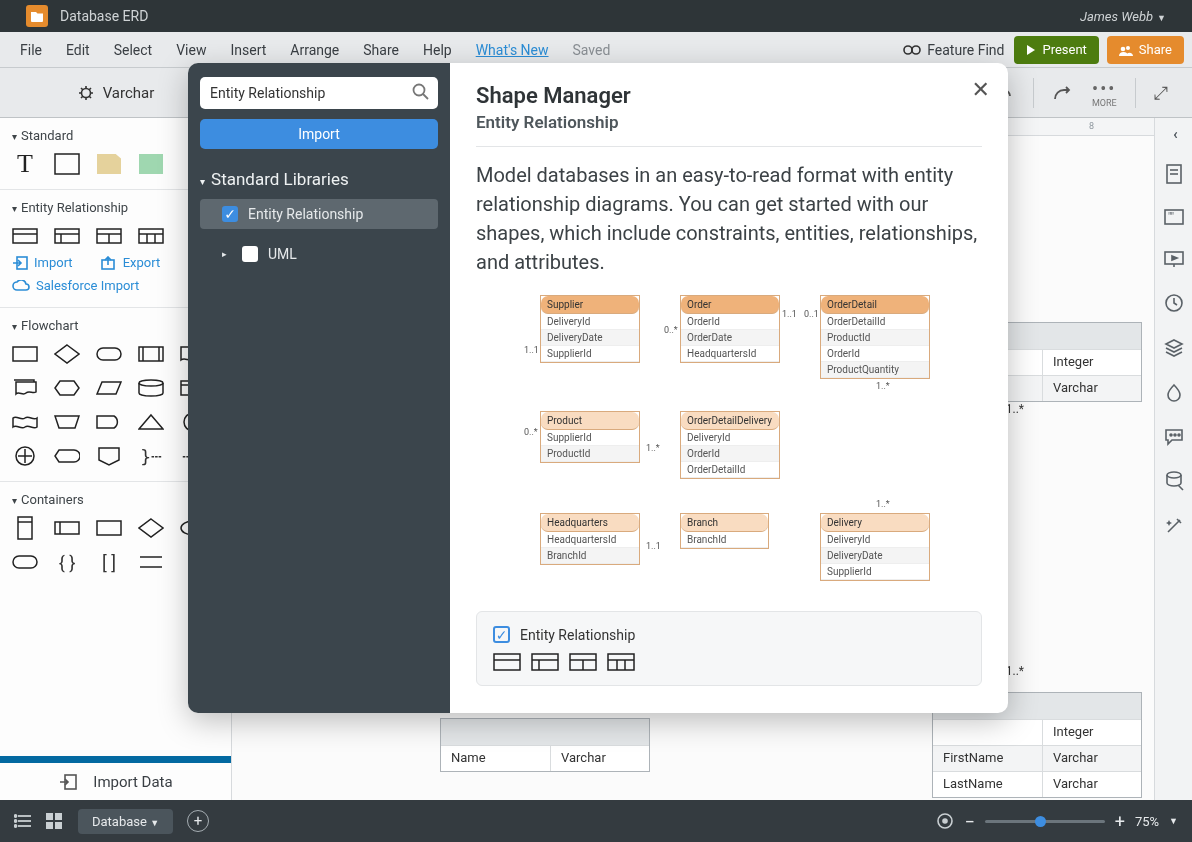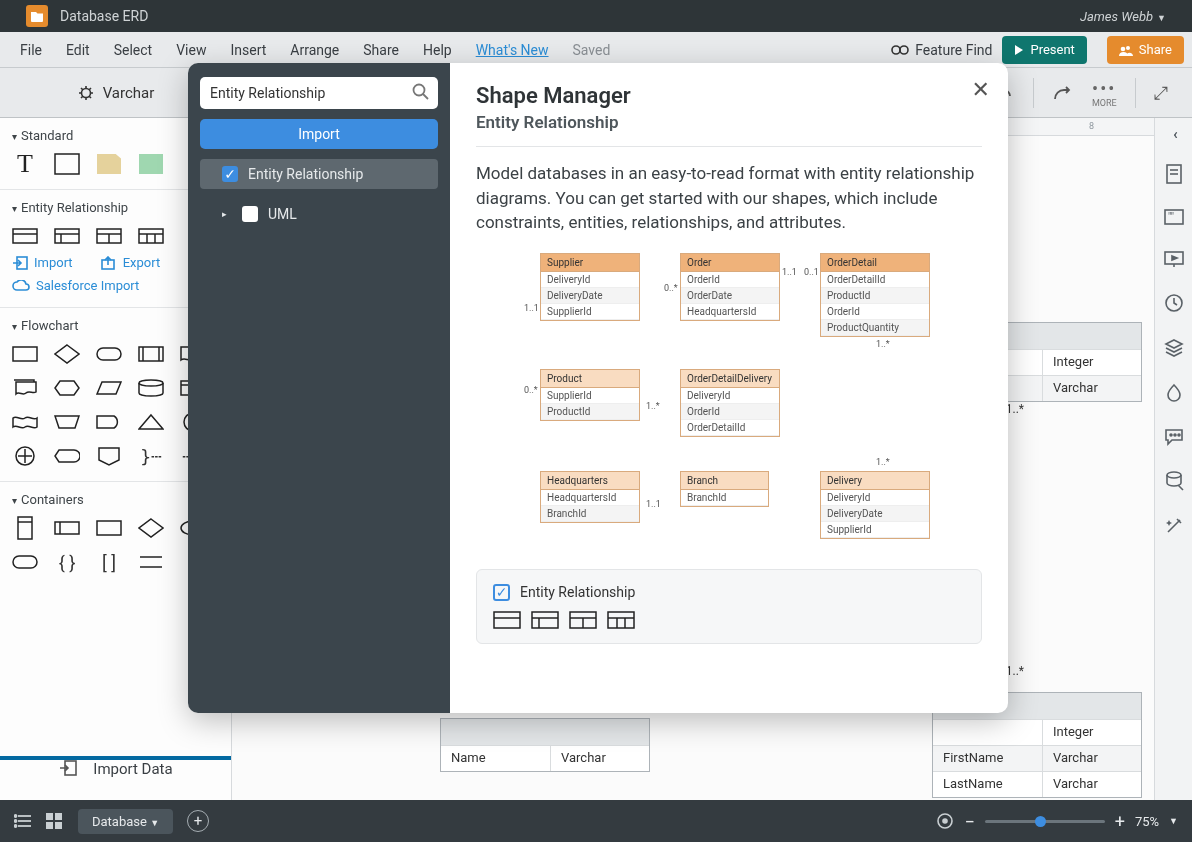--- a/index.html
+++ b/index.html
@@ -13,21 +13,21 @@
   .titlebar .user .tri { font-size:9px; margin-left:4px; }
 
   
   .menubar { height:36px; background:#e8eaec; border-bottom:1px solid #c7cbce; display:flex; align-items:center; padding:4px 8px; font-size:14px; color:#3a3f44; }
   .menubar .mi { padding:0 12px; cursor:pointer; }
   .menubar .mi.link { color:#2b8dd6; text-decoration:underline; }
   .menubar .mi.saved { color:#8a8f94; }
   .menubar .spacer { flex:1; }
   .menubar .ff { display:flex; align-items:center; gap:6px; margin-right:10px; }
   .menubar .btn { height:28px; padding:0 12px; border-radius:4px; display:flex; align-items:center; gap:6px; font-size:13px; cursor:pointer; }
-  .menubar .btn.present { background:#0f766e; color:#fff; margin-right:20px; }
+  .menubar .btn.present { background:#4d7c0f; color:#fff; margin-right:8px; }
   .menubar .btn.share { background:#e58b2d; color:#fff; }
 
   
   .toolrow { height:50px; background:#e8eaec; border-bottom:1px solid #bfc3c6; display:flex; align-items:center; }
   .toolrow .shapes-btn { width:232px; height:50px; display:flex; align-items:center; justify-content:center; gap:8px; font-size:15px; border-right:1px solid #bfc3c6; cursor:pointer; }
   .toolrow .right-tools { margin-left:auto; display:flex; align-items:center; gap:18px; padding-right:24px; }
   .toolrow .right-tools .more { font-size:9px; color:#777; text-align:center; line-height:1; }
   .toolrow .right-tools svg{ stroke:#555; }
   .toolrow .vsep{ width:1px; height:30px; background:#c7cbce; }
   .toolrow .exp { font-size:18px; color:#555; cursor:pointer; }
@@ -37,21 +37,21 @@
   .sp-section { border-bottom:1px solid #e3e5e7; padding:10px 12px 14px; }
   .sp-title { font-size:13px; color:#3f4549; margin-bottom:10px; cursor:pointer; }
   .sp-title::before { content:"▾"; font-size:10px; margin-right:4px; }
   .sp-grid { display:flex; flex-wrap:wrap; gap:12px 16px; }
   .sp-cell { width:26px; height:22px; display:flex; align-items:center; justify-content:center; }
   .sp-grid svg { stroke:#222; fill:none; stroke-width:1.5; }
   .sp-std .green { background:#9fd7b0; }
   .sp-std .tan { background:#e5d29c; clip-path: polygon(0 0, 78% 0, 100% 22%, 100% 100%, 0 100%); }
   .sp-link { color:#2b8dd6; display:flex; align-items:center; gap:6px; font-size:13px; margin-top:8px; cursor:pointer; }
   .sp-links { display:flex; gap:28px; }
-  .import-data { position:absolute; left:0; bottom:0; width:232px; height:44px; border-top:4px solid #0369a1; display:flex; justify-content:center; gap:16px; font-size:15px; color:#3a3f44; cursor:pointer; background:#fdfdfd; }
+  .import-data { position:absolute; left:0; bottom:0; width:232px; height:44px; border-top:7px solid #0369a1; display:flex; align-items:center; justify-content:center; gap:16px; font-size:15px; color:#3a3f44; cursor:pointer; background:#fdfdfd; }
 
   
   .canvas { position:absolute; left:232px; right:38px; top:118px; bottom:42px; background:#fbfbfb; }
   .ruler-h { height:18px; background:#f4f5f6; border-bottom:1px solid #d7dadd; position:relative; font-size:9px; color:#9099a0; }
   .ruler-h span { position:absolute; top:3px; }
   .canvas-body { position:absolute; left:0; right:0; top:18px; bottom:0; overflow:hidden; background:#fbfbfb; }
 
   
   .etable { position:absolute; border:1px solid #adb3b8; background:#fff; font-size:13px; }
   .etable .hdr { background:#e3e6e8; height:26px; }
@@ -73,25 +73,25 @@
   .modal-left .lib-item { height:30px; display:flex; align-items:center; gap:10px; padding-left:22px; border-radius:4px; font-size:14px; cursor:pointer; }
   .modal-left .lib-item.sel { background:#5e686f; }
   .modal-left .lib-item .chev { font-size:9px; width:10px; }
   .modal-left .cb { width:16px; height:16px; background:#fff; border-radius:3px; display:flex; align-items:center; justify-content:center; }
   .modal-left .cb.checked { background:#3d8de0; color:#fff; }
 
   .modal-right { flex:1; padding:20px 26px; position:relative; overflow:auto; }
   .modal-right h1 { font-size:22px; font-weight:600; color:#2f3437; }
   .modal-right h2 { font-size:17px; font-weight:600; color:#4f575c; margin-top:4px; }
   .modal-right hr { border:none; border-top:1px solid #e3e5e7; margin:14px 0; }
-  .modal-right p { font-size:17px; color:#3c4246; line-height:1.45; }
+  .modal-right p { font-size:20px; color:#3c4246; line-height:1.45; }
   .modal-right .close { position:absolute; right:18px; top:14px; font-size:22px; color:#555; cursor:pointer; }
   .preview { margin-top:18px; position:relative; height:300px; }
   .ptable { position:absolute; border:1px solid #d9aa7d; font-size:10px; background:#fff; }
-  .ptable .ph { background:#efb27a; padding:3px 6px; font-size:10px; color:#333; border-bottom:1px solid #d9aa7d; }
+  .ptable .ph { background:#efb27a; padding:3px 6px; font-size:10px; color:#333; border-bottom:1px solid #d9aa7d;border-radius:7px; }
   .ptable .ph.light { background:#f9dcc1; }
   .ptable .pr { padding:2px 6px; border-bottom:1px solid #eee; color:#555; }
   .ptable .pr.alt { background:#f4f4f4; }
   .pml { position:absolute; font-size:9px; color:#555; }
 
   .lib-card { margin-top:16px; border:1px solid #e3e5e7; border-radius:6px; background:#f6f7f8; padding:14px 16px; }
   .lib-card .r1 { display:flex; align-items:center; gap:10px; font-size:14px; }
   .lib-card .icons { display:flex; gap:10px; margin-top:10px; }
   .lib-card svg { stroke:#222; fill:none; stroke-width:1.5; }
   .cb2 { width:17px; height:17px; border:2px solid #3d8de0; border-radius:3px; display:flex; align-items:center; justify-content:center; color:#3d8de0; }
@@ -550,20 +550,21 @@
 <div class="modal">
   <div class="modal-left">
     <div class="searchwrap">
       <input value="Entity Relationship" style="">
       <svg class="mag" width="18" height="18" fill="none" stroke="#777" stroke-width="1.8">
           <circle cx="7" cy="7" r="5.5"></circle>
           <line x1="11" y1="11" x2="16" y2="16"></line>
         </svg>
     </div>
     <div class="import-btn">Import</div>
+    <div class="lib-head">Standard Libraries</div>
     <div class="lib-item sel">
       <div class="cb checked">✓</div>
       <span>Entity Relationship</span>
     </div>
     <div class="lib-item">
       <span class="chev">▸</span>
       <div class="cb"></div>
       <span>UML</span>
     </div>
   </div>

